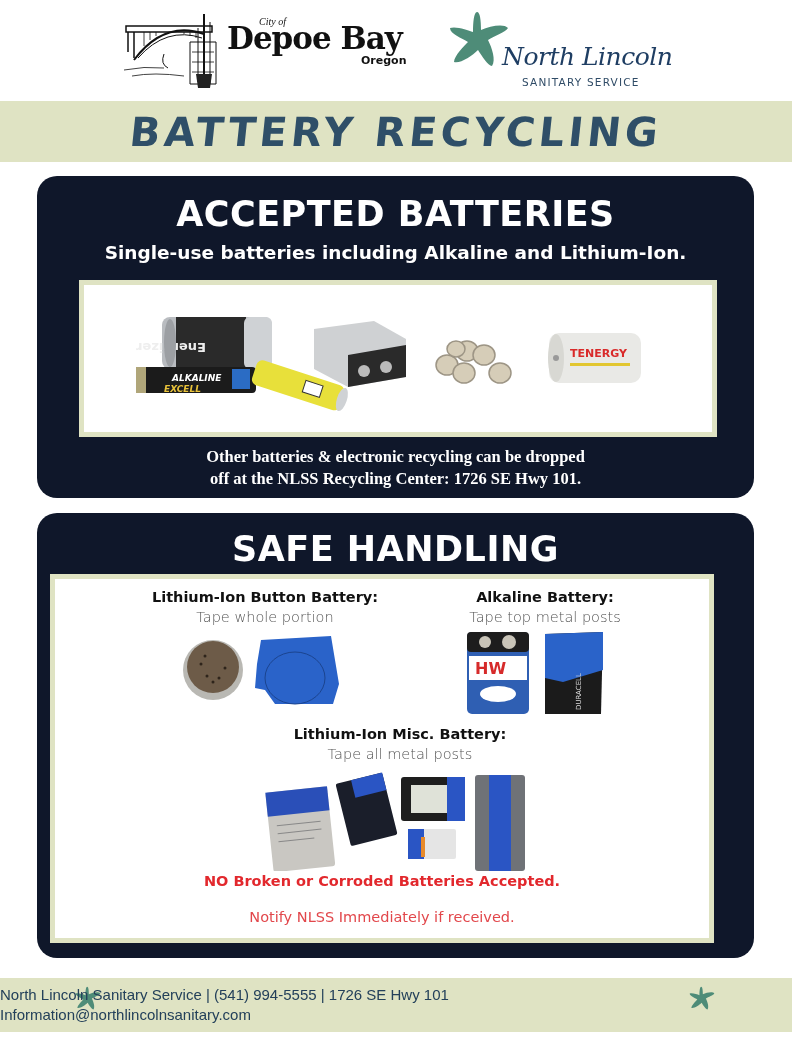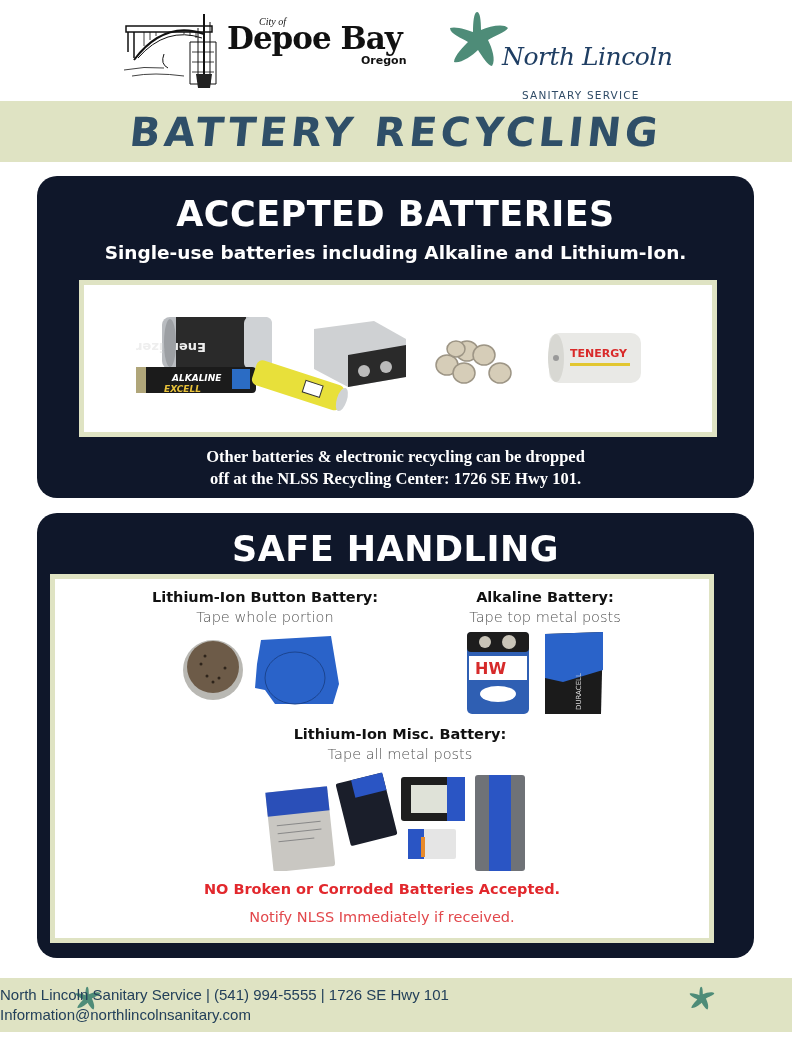--- a/index.html
+++ b/index.html
@@ -9,21 +9,21 @@
   
   .logos { position: absolute; left: 0; top: 0; width: 792px; height: 101px; }
   .bridge { position: absolute; left: 124px; top: 12px; width: 96px; height: 82px; }
   .depoe { position: absolute; left: 227px; top: 16px; width: 205px; height: 55px; }
   .depoe .cityof { position: absolute; left: 32px; top: 0; font-family: "Liberation Serif", serif; font-style: italic; font-size: 10px; color: #111; }
   .depoe .name { position: absolute; left: 0; top: 4px; font-family: "DejaVu Serif", serif; font-weight: bold; font-size: 31px; letter-spacing: -1px; color: #111; white-space: nowrap; }
   .depoe .oregon { position: absolute; left: 134px; top: 38px; font-family: "DejaVu Sans", sans-serif; font-size: 11px; font-weight: bold; color: #111; }
   .nlss-logo { position: absolute; left: 446px; top: 10px; width: 220px; height: 82px; }
   .nlss-logo .star { position: absolute; left: 0; top: 0; width: 66px; height: 62px; }
   .nlss-logo .script { position: absolute; left: 56px; top: 32px; font-family: "DejaVu Serif", serif; font-style: italic; font-size: 25px; color: #1f3e63; white-space: nowrap; letter-spacing: -0.5px; }
-  .nlss-logo .svc { position: absolute; left: 76px; top: 66px; font-family: "DejaVu Sans", sans-serif; font-size: 10.5px; letter-spacing: 1.2px; color: #2f4b66; white-space: nowrap; margin-top: 13px; }
+  .nlss-logo .svc { position: absolute; left: 76px; top: 66px; font-family: "DejaVu Sans", sans-serif; font-size: 10.5px; letter-spacing: 1.2px; color: #2f4b66; white-space: nowrap; }
 
   
   .banner { position: absolute; left: 0; top: 101px; width: 792px; height: 61px; background: #dfe3c3; display: flex; align-items: center; justify-content: center; }
   .banner h1 { font-family: "DejaVu Sans", sans-serif; font-weight: bold; font-size: 40px; letter-spacing: 4px; color: #2f4f68; transform: skewX(-6deg); }
 
   
   .panel { position: absolute; left: 37px; width: 717px; background: #0f172a; border-radius: 20px; }
   .panel.accepted { top: 176px; height: 322px; }
   .panel.safe { top: 513px; height: 445px; }
 
@@ -34,21 +34,21 @@
 
   .photo-box { position: absolute; background: #fff; border: 5px solid #dfe3c3; }
   .accepted .photo-box { left: 42px; top: 104px; width: 638px; height: 157px; }
   .panel-note { position: absolute; left: 0; width: 100%; top: 270px; text-align: center; color: #fff; font-family: Liberation Serif, serif; font-weight: bold; font-size: 16.5px; line-height: 22px; }
 
   .safe .photo-box { left: 13px; top: 61px; width: 664px; height: 369px; }
 
   
   .item-title { position: absolute; text-align: center; font-family: "DejaVu Sans", sans-serif; font-weight: bold; font-size: 14.5px; color: #111; white-space: nowrap; }
   .item-sub { position: absolute; text-align: center; font-family: "DejaVu Sans", sans-serif; font-size: 14.5px; color: #555; white-space: nowrap; font-weight: 300; }
-  .warn-1 { position: absolute; left: 0; width: 100%; top: 302px; text-align: center; font-family: "DejaVu Sans", sans-serif; font-weight: bold; font-size: 14.5px; color: #e2282d; }
+  .warn-1 { position: absolute; left: 0; width: 100%; top: 294px; text-align: center; font-family: "DejaVu Sans", sans-serif; font-weight: bold; font-size: 14.5px; color: #e2282d; }
   .warn-2 { position: absolute; left: 0; width: 100%; top: 330px; text-align: center; font-family: "DejaVu Sans", sans-serif; font-size: 14.5px; color: #e2474b; }
 
   svg { display: block; }
 
   
   .footer { position: absolute; left: 0; top: 978px; width: 792px; height: 54px; background: #dfe3c3; }
   .footer .line { position: absolute; left: 0; width: 100%; text-align: left; font-family: "Liberation Sans", sans-serif; font-size: 15px; color: #23405a; }
   .footer .l1 { top: 8px; }
   .footer .l2 { top: 28px; }
   .footer .fstar { position: absolute; top: 7px; width: 28px; height: 28px; }

